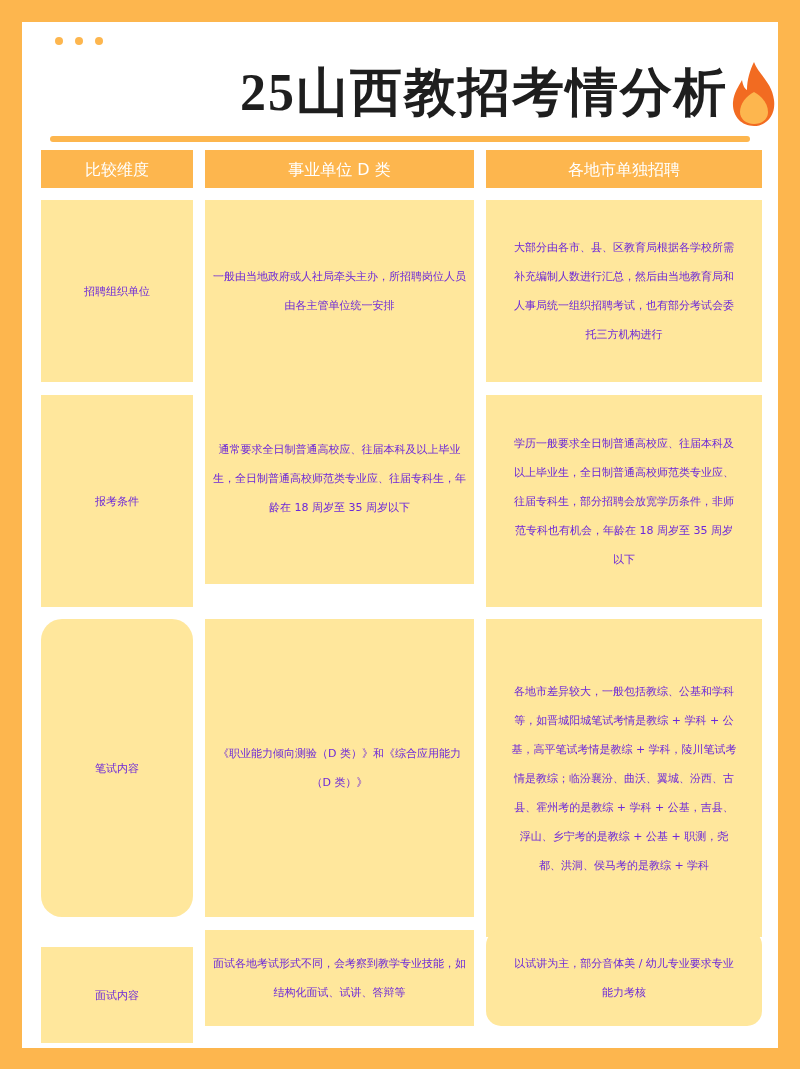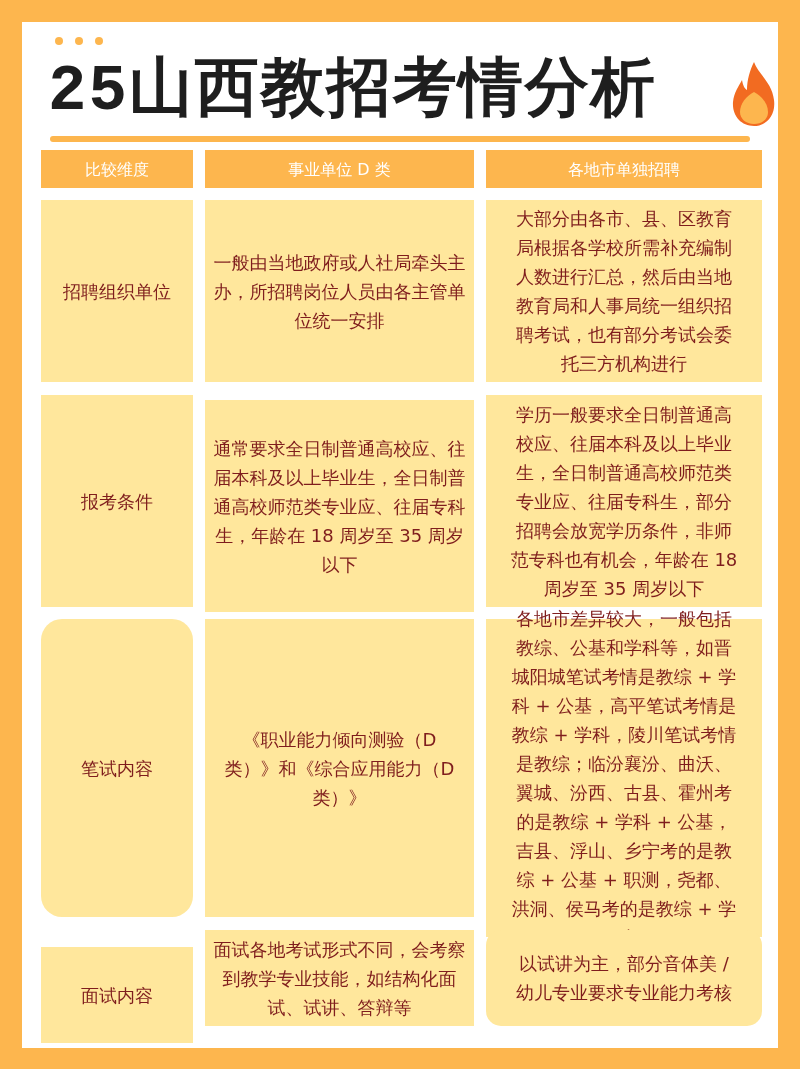--- a/index.html
+++ b/index.html
@@ -8,33 +8,34 @@
     font-family: "DejaVu Sans", "Liberation Sans", sans-serif;
   }
   .panel {
     position:absolute; left:22px; top:22px; width:756px; height:1026px;
     background:#FFFFFF;
   }
   .dots { position:absolute; left:55px; top:37px; display:flex; gap:12px; }
   .dot { width:8px; height:8px; border-radius:50%; background:#FDB64E; }
   .title {
     position:absolute; left:48px; top:55px; width:680px; height:75px;
-    font-size:64px; font-weight:bold; color:#1E1E1E; letter-spacing:2px;
+    font-size:52px; font-weight:bold; color:#1E1E1E; letter-spacing:2px;
     line-height:75px; white-space:nowrap;
-    font-family: Liberation Mono, monospace;
+    font-family: Liberation Serif, serif;
+    text-align: right;
   }
   .flame { position:absolute; left:728px; top:58px; width:52px; height:70px; }
   .underline {
     position:absolute; left:50px; top:136px; width:700px; height:6px;
     background:#FDB64E; border-radius:3px;
   }
   .cell {
     position:absolute; display:flex; align-items:center; justify-content:center;
     text-align:center; box-sizing:border-box; padding:0 8px;
-    font-size:18px; line-height:29px; color:#7f1d1d;
+    font-size:11px; line-height:29px; color:#6d28d9;
   }
   .hdr { background:#FDB64E; color:#FFFFFF; font-size:16px; top:150px; height:38px; }
   .body-cell { background:#FFE79C; }
   .c1 { left:41px; width:152px; }
   .c2 { left:205px; width:269px; }
   .c3 { left:486px; width:276px; padding:0 24px; }
 </style>
 </head>
 <body>
 
@@ -57,21 +58,21 @@
 
 <div class="cell hdr c1">比较维度</div>
 <div class="cell hdr c2">事业单位 D 类</div>
 <div class="cell hdr c3">各地市单独招聘</div>
 
 <div class="cell body-cell c1" style="top:200px;height:182px;">招聘组织单位</div>
 <div class="cell body-cell c2" style="top:200px;height:182px;">一般由当地政府或人社局牵头主办，所招聘岗位人员由各主管单位统一安排</div>
 <div class="cell body-cell c3" style="top:200px;height:182px;">大部分由各市、县、区教育局根据各学校所需补充编制人数进行汇总，然后由当地教育局和人事局统一组织招聘考试，也有部分考试会委托三方机构进行</div>
 
 <div class="cell body-cell c1" style="top:395px;height:212px;">报考条件</div>
-<div class="cell body-cell c2" style="top:400px;height:212px;">通常要求全日制普通高校应、往届本科及以上毕业生，全日制普通高校师范类专业应、往届专科生，年龄在 18 周岁至 35 周岁以下</div>
+<div class="cell body-cell c2" style="top:372px;height:212px;">通常要求全日制普通高校应、往届本科及以上毕业生，全日制普通高校师范类专业应、往届专科生，年龄在 18 周岁至 35 周岁以下</div>
 <div class="cell body-cell c3" style="top:395px;height:212px;">学历一般要求全日制普通高校应、往届本科及以上毕业生，全日制普通高校师范类专业应、往届专科生，部分招聘会放宽学历条件，非师范专科也有机会，年龄在 18 周岁至 35 周岁以下</div>
 
 <div class="cell body-cell c1" style="top:619px;height:298px;border-radius:21px;">笔试内容</div>
 <div class="cell body-cell c2" style="top:619px;height:298px;">《职业能力倾向测验（D 类）》和《综合应用能力（D 类）》</div>
 <div class="cell body-cell c3" style="top:619px;height:318px;">各地市差异较大，一般包括教综、公基和学科等，如晋城阳城笔试考情是教综 + 学科 + 公基，高平笔试考情是教综 + 学科，陵川笔试考情是教综；临汾襄汾、曲沃、翼城、汾西、古县、霍州考的是教综 + 学科 + 公基，吉县、浮山、乡宁考的是教综 + 公基 + 职测，尧都、洪洞、侯马考的是教综 + 学科</div>
 
 <div class="cell body-cell c1" style="top:930px;height:96px;margin-top:17px;">面试内容</div>
 <div class="cell body-cell c2" style="top:930px;height:96px;">面试各地考试形式不同，会考察到教学专业技能，如结构化面试、试讲、答辩等</div>
 <div class="cell body-cell c3" style="top:930px;height:96px;border-radius:15px;">以试讲为主，部分音体美 / 幼儿专业要求专业能力考核</div>
 

